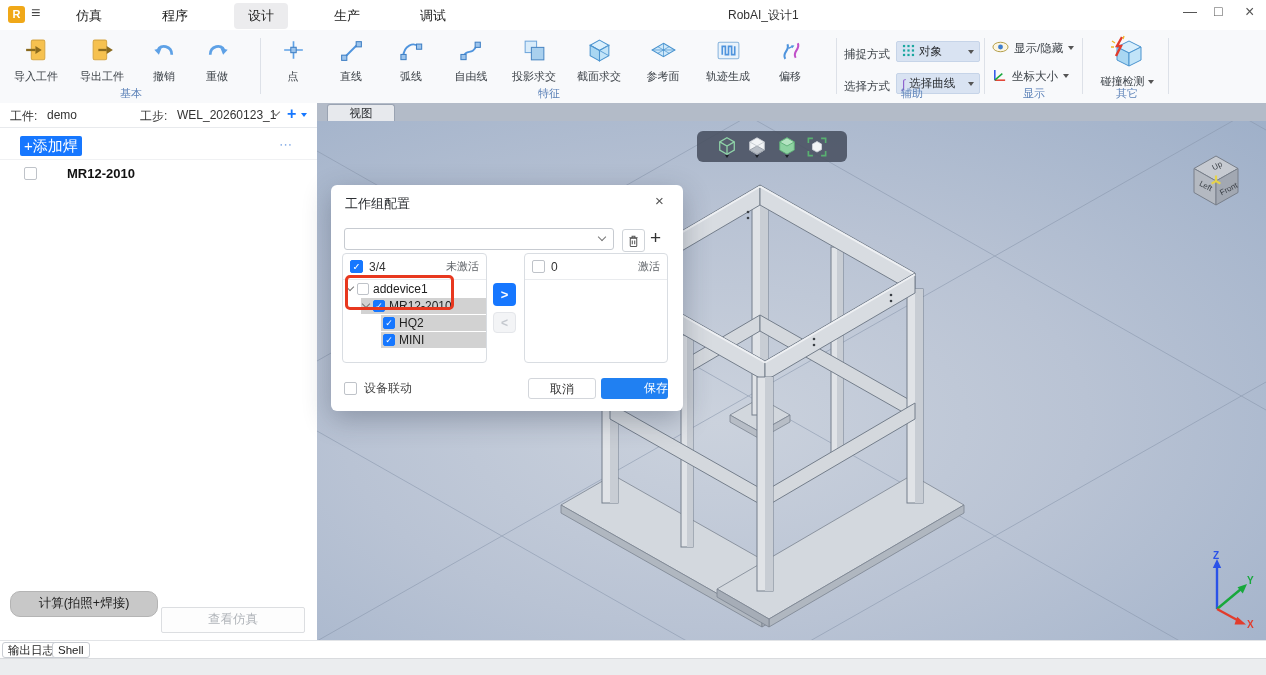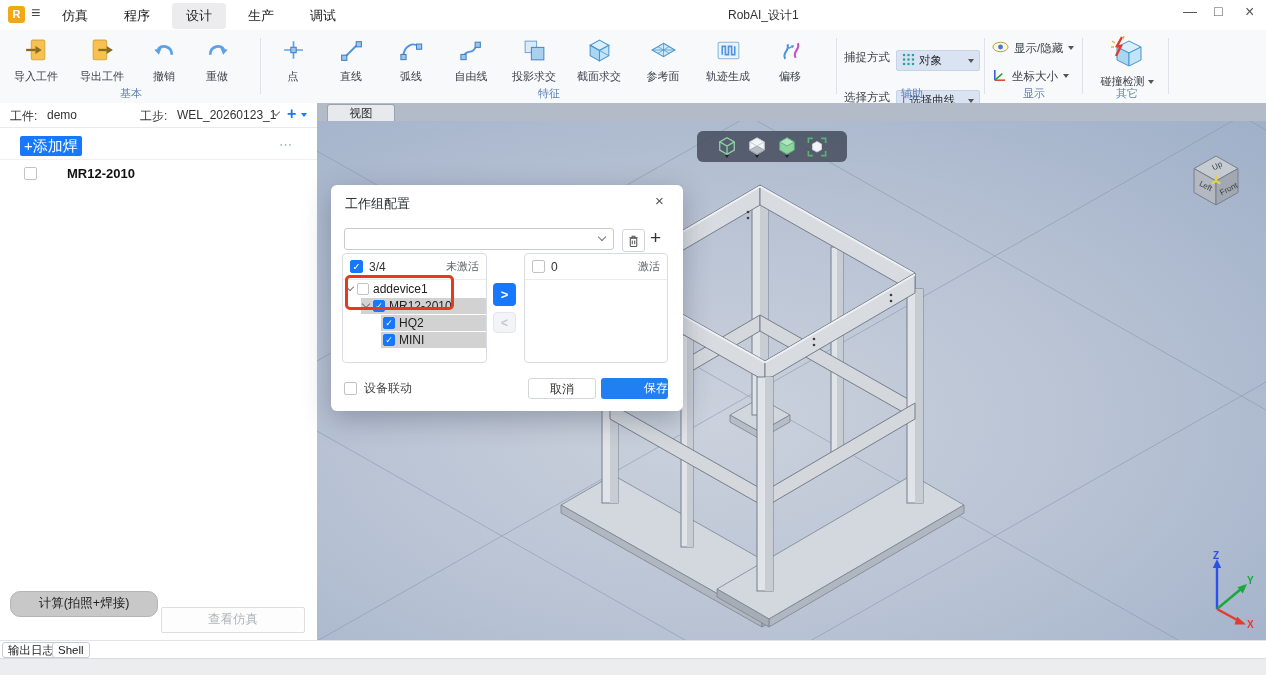--- a/index.html
+++ b/index.html
@@ -4,34 +4,34 @@
 <style>
   html,body{margin:0;padding:0}
   body{width:1266px;height:675px;position:relative;overflow:hidden;background:#fff;
        font-family:"Liberation Sans","DejaVu Sans",sans-serif;font-size:12px;color:#333;-webkit-font-smoothing:antialiased}
   .abs{position:absolute}
   
   .titlebar{position:absolute;left:0;top:0;width:1266px;height:30px;background:#fff;border-bottom:1px solid #e9ebee}
   .logo{position:absolute;left:8px;top:6px;width:17px;height:17px;background:#f0a818;border-radius:3px;color:#fff;
         font-weight:bold;font-size:11px;line-height:17px;text-align:center}
   .hamburger{position:absolute;left:31px;top:4px;font-size:16px;color:#444}
-  .menubar{position:absolute;left:48px;top:3px;display:flex;gap:8px}
+  .menubar{position:absolute;left:62px;top:3px;display:flex;gap:32px}
   .menutab{padding:4px 14px;font-size:13px;color:#222;border-radius:4px}
   .menutab.active{background:#ececee}
   .wintitle{position:absolute;left:728px;top:7px;font-size:12px;color:#333}
   .winctl{position:absolute;top:3px;font-size:14px;color:#555}
   
   .ribbon{position:absolute;left:0;top:30px;width:1266px;height:73px;background:#f8f9fb;border-bottom:1px solid #c8cedb}
   .rsep{position:absolute;top:8px;width:1px;height:56px;background:#dde1e8}
   .rgroup{position:absolute;top:0;height:73px}
   .rtools{display:flex;align-items:flex-start}
   .rtool{display:flex;flex-direction:column;align-items:center;gap:2px;padding-top:7px}
   .rtool .lbl{font-size:11px;color:#3d4349;white-space:nowrap}
   .glabel{position:absolute;bottom:2px;width:100%;text-align:center;font-size:11px;color:#5c82b8}
-  .auxrow{display:flex;align-items:flex-start;gap:6px;margin-top:20px;height:20px}
+  .auxrow{display:flex;align-items:flex-end;gap:6px;margin-top:12px;height:20px}
   .auxlabel{font-size:11.5px;color:#3d4349;white-space:nowrap}
   .auxbox{display:flex;align-items:center;gap:4px;background:#d9e3f2;border:1px solid #c6d4e8;border-radius:2px;
           height:19px;padding:0 5px;font-size:11.5px;color:#2c2f33;white-space:nowrap}
   .dd{width:0;height:0;border-left:3.5px solid transparent;border-right:3.5px solid transparent;border-top:4px solid #555}
   .disprow{display:flex;align-items:center;gap:5px;margin-top:8px;height:20px;font-size:11.5px;color:#3d4349;white-space:nowrap}
   
   .leftpanel{position:absolute;left:0;top:103px;width:317px;height:537px;background:#fff;border-right:1px solid #d5d9df}
   .lp-head{position:absolute;left:0;top:0;width:100%;height:24px;border-bottom:1px solid #e8eaed;font-size:12px}
   .bluebtn{position:absolute;left:20px;top:33px;width:62px;height:20px;background:#1677ff;color:#fff;border-radius:2px;
            font-size:15px;text-align:center;line-height:20px}

